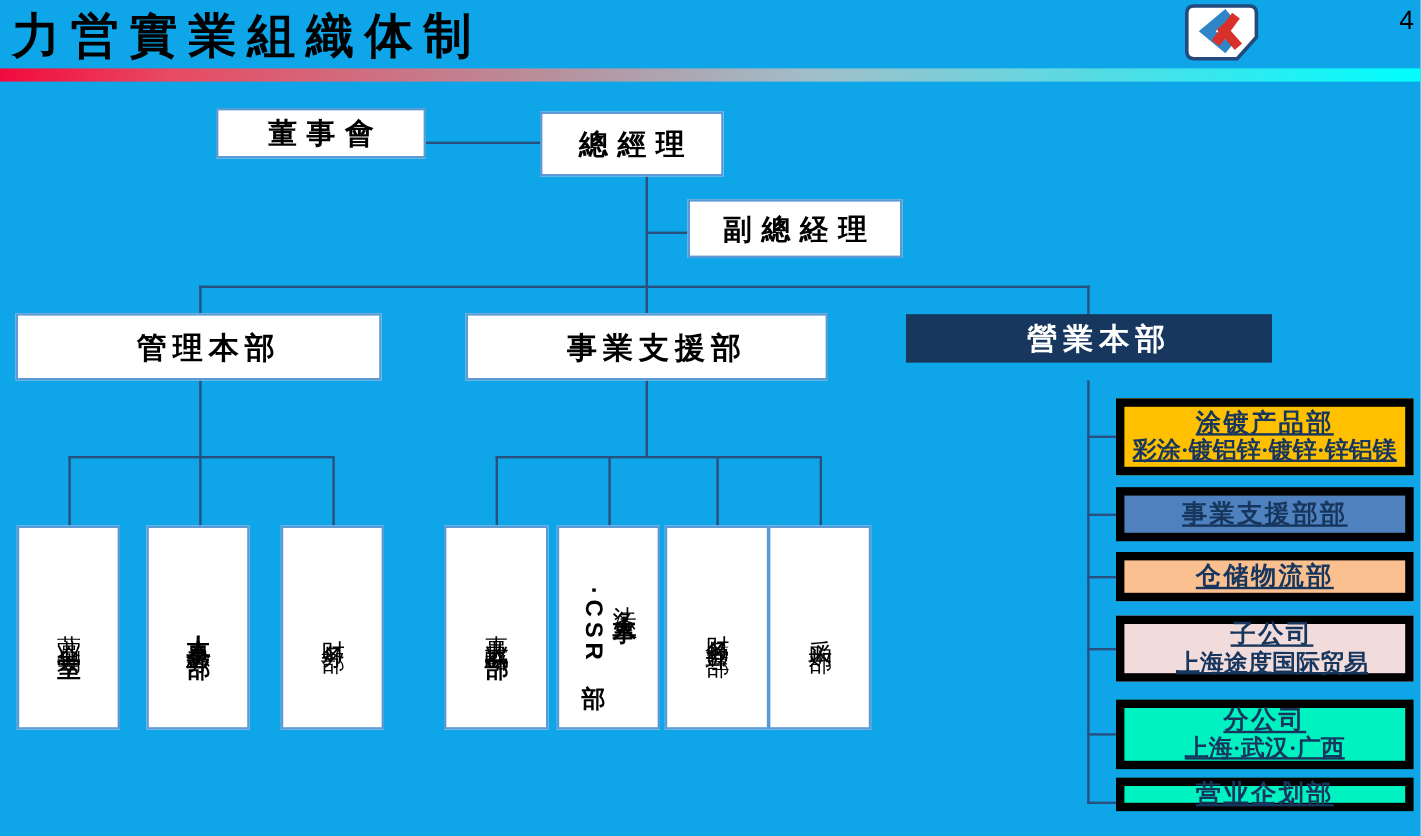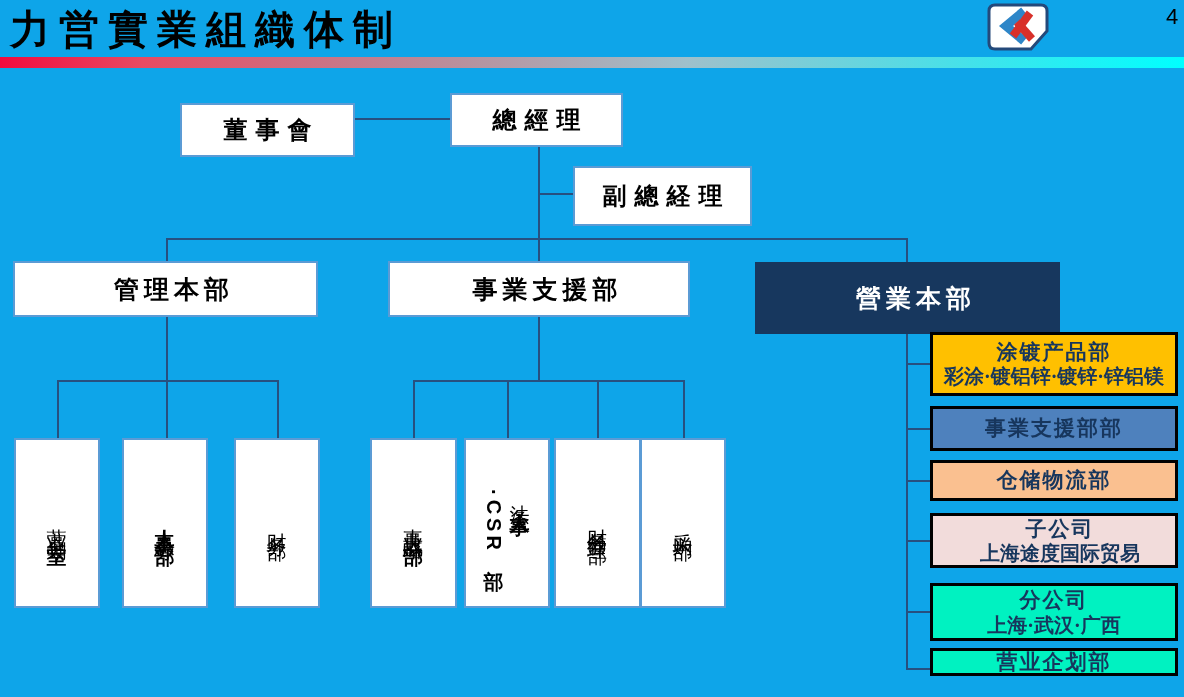--- a/index.html
+++ b/index.html
@@ -21,22 +21,22 @@
         font-family:"Liberation Sans",sans-serif;font-weight:600;font-size:24px;color:#000;
         letter-spacing:8px;padding-left:8px;box-sizing:border-box;white-space:nowrap;}
   .hbox.mid{font-size:25px;letter-spacing:5px;padding-left:17px;}
   .hbox.filled{background:#17375E;border-color:#17375E;color:#fff;font-weight:700;}
   
   .vbox{position:absolute;background:#fff;border:2px solid #5B9BD5;display:grid;place-items:center;box-sizing:border-box;}
   .vtext{writing-mode:vertical-rl;text-orientation:mixed;font-family:"Liberation Serif",serif;
          font-size:20px;color:#000;letter-spacing:4px;line-height:1.3;white-space:pre-line;}
   .seg-b{font-family:"Liberation Sans",sans-serif;font-weight:700;}
   
-  .cbox{position:absolute;border:3px solid #000000;display:grid;place-content:center;text-align:center;
-        font-family:"Liberation Serif",serif;color:#17365D;box-sizing:border-box;}
+  .cbox{position:absolute;border:7px solid #000000;display:grid;place-content:center;text-align:center;
+        font-family:"Liberation Serif",serif;color:#17365D;box-sizing:border-box;text-decoration:underline;}
   .ctitle{font-size:21px;font-weight:700;letter-spacing:2px;line-height:1.2;white-space:nowrap;}
   .csub{font-size:20px;font-weight:700;line-height:1.15;white-space:nowrap;}
   .bg-gold{background:#FFC000;}
   .bg-blue{background:#4E81BD;}
   .bg-peach{background:#FAC090;}
   .bg-pink{background:#F2DCDB;padding-left:12px;}
   .bg-mint{background:#00F2C1;text-align:center;}
 </style>
 </head>
 <body>
@@ -78,37 +78,37 @@
     <div class="ln" style="left:597px;top:380px;width:2px;height:58px"></div>
     <div class="ln" style="left:683px;top:380px;width:2px;height:58px"></div>
     <div class="ln" style="left:906px;top:317px;width:2px;height:353px"></div>
     <div class="ln" style="left:906px;top:363px;width:24px;height:2px"></div>
     <div class="ln" style="left:906px;top:428px;width:24px;height:2px"></div>
     <div class="ln" style="left:906px;top:480px;width:24px;height:2px"></div>
     <div class="ln" style="left:906px;top:540px;width:24px;height:2px"></div>
     <div class="ln" style="left:906px;top:611px;width:24px;height:2px"></div>
     <div class="ln" style="left:906px;top:668px;width:24px;height:2px"></div>
 
-    <div class="hbox" style="left:180px;top:103px;width:175px;height:54px">
+    <div class="hbox" style="left:180px;top:90px;width:175px;height:42px">
       <span>董事會</span>
     </div>
-    <div class="hbox" style="left:450px;top:93px;width:173px;height:54px">
+    <div class="hbox" style="left:450px;top:93px;width:153px;height:54px">
       <span>總經理</span>
     </div>
-    <div class="hbox" style="left:573px;top:166px;width:179px;height:60px">
+    <div class="hbox" style="left:573px;top:166px;width:179px;height:49px">
       <span>副總経理</span>
     </div>
 
     <div class="hbox mid" style="left:13px;top:261px;width:305px;height:56px">
       <span>管理本部</span>
     </div>
     <div class="hbox mid" style="left:388px;top:261px;width:302px;height:56px">
       <span>事業支援部</span>
     </div>
-    <div class="hbox mid filled" style="left:755px;top:262px;width:305px;height:72px">
+    <div class="hbox mid filled" style="left:755px;top:262px;width:305px;height:40px">
       <span>營業本部</span>
     </div>
 
     <div class="vbox" style="left:14px;top:438px;width:86px;height:170px">
       <div class="vtext"><span>营业企划</span><span class="seg-b">室</span></div>
     </div>
     <div class="vbox" style="left:122px;top:438px;width:86px;height:170px">
       <div class="vtext"><span class="seg-b">人事</span><span>总务</span><span class="seg-b">部</span></div>
     </div>
     <div class="vbox" style="left:234px;top:438px;width:86px;height:170px">

